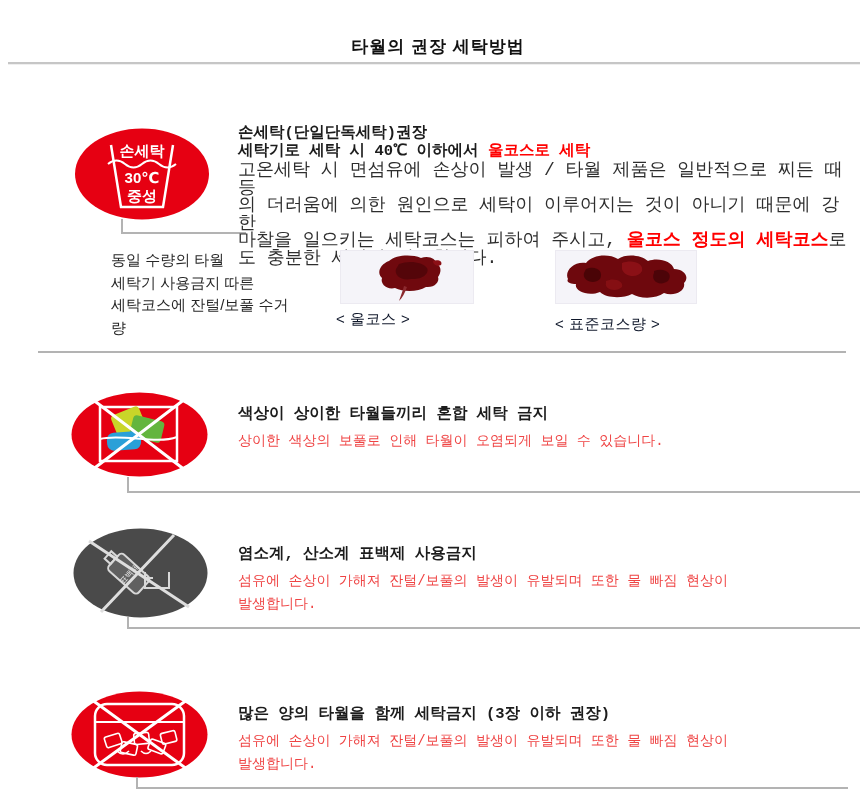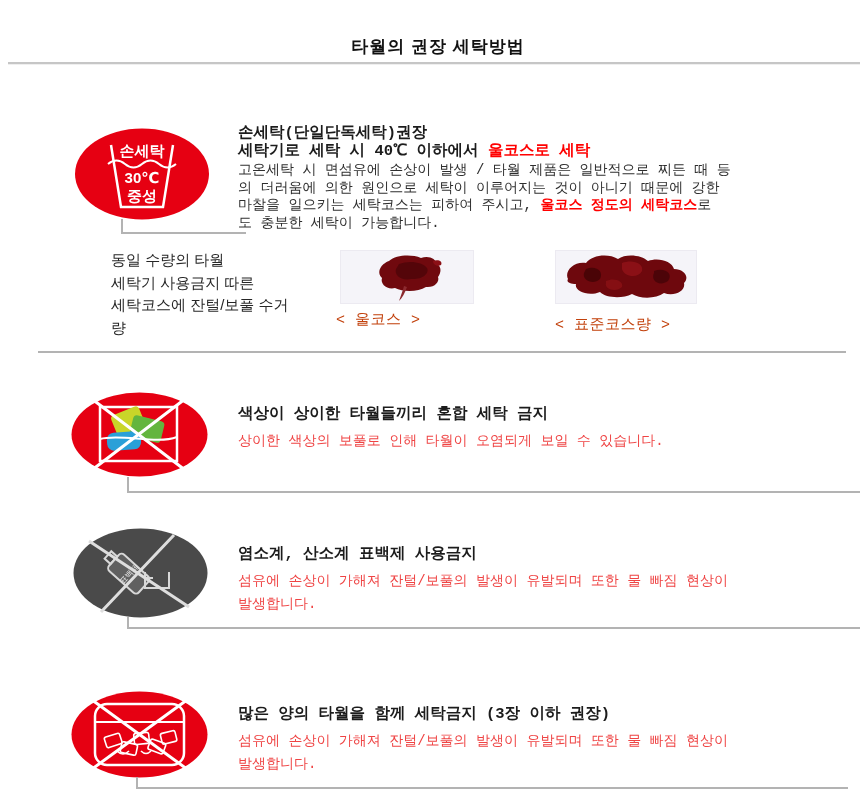--- a/index.html
+++ b/index.html
@@ -9,30 +9,30 @@
   }
   .abs{position:absolute;}
   
   .page-title{top:35px;left:0;width:860px;text-align:center;font-size:17px;font-weight:700;letter-spacing:1px;color:#111;}
   .header-rule{top:62px;left:0;width:860px;height:2px;background:#c6c6c6;border-bottom:1px solid #efefef;}
   
   .sec-text{left:230px;width:615px;font-family:Liberation Mono, monospace;}
   .sec-h{font-size:15.5px;font-weight:700;color:#1c1c1c;line-height:17px;}
   .sec-h2{font-size:15.5px;font-weight:700;color:#1c1c1c;line-height:17px;margin-top:1px;}
   .red{color:#ff0000;font-weight:700;}
-  .body14{font-size:14px;color:#2e2e2e;line-height:17.6px;}
+  .body14{font-size:18px;color:#2e2e2e;line-height:17.6px;}
   .body-wide{font-size:14px;color:#ef4444;line-height:22.5px;}
   .gap-after-h{height:7px;}
   
   .connector{border-left:2px solid #b3b3b3;border-bottom:2px solid #b3b3b3;}
   .separator{height:2px;background:#b3b3b3;}
   
   .lint-label{left:103px;top:249px;width:228px;font-size:15px;color:#262626;line-height:22.5px;}
   .lint-photo{background:#f5f4f9;border:1px solid #eceaf1;}
-  .lint-caption{font-size:15px;color:#c2410c;letter-spacing:0.5px;font-family:Liberation Mono, monospace;}
+  .lint-caption{font-size:15px;color:#0f172a;letter-spacing:0.5px;}
   svg{display:block;}
 </style>
 </head>
 <body>
 
 <div id="page">
 
   <div class="abs page-title">타월의 권장 세탁방법</div>
   <div class="abs header-rule"></div>
 

